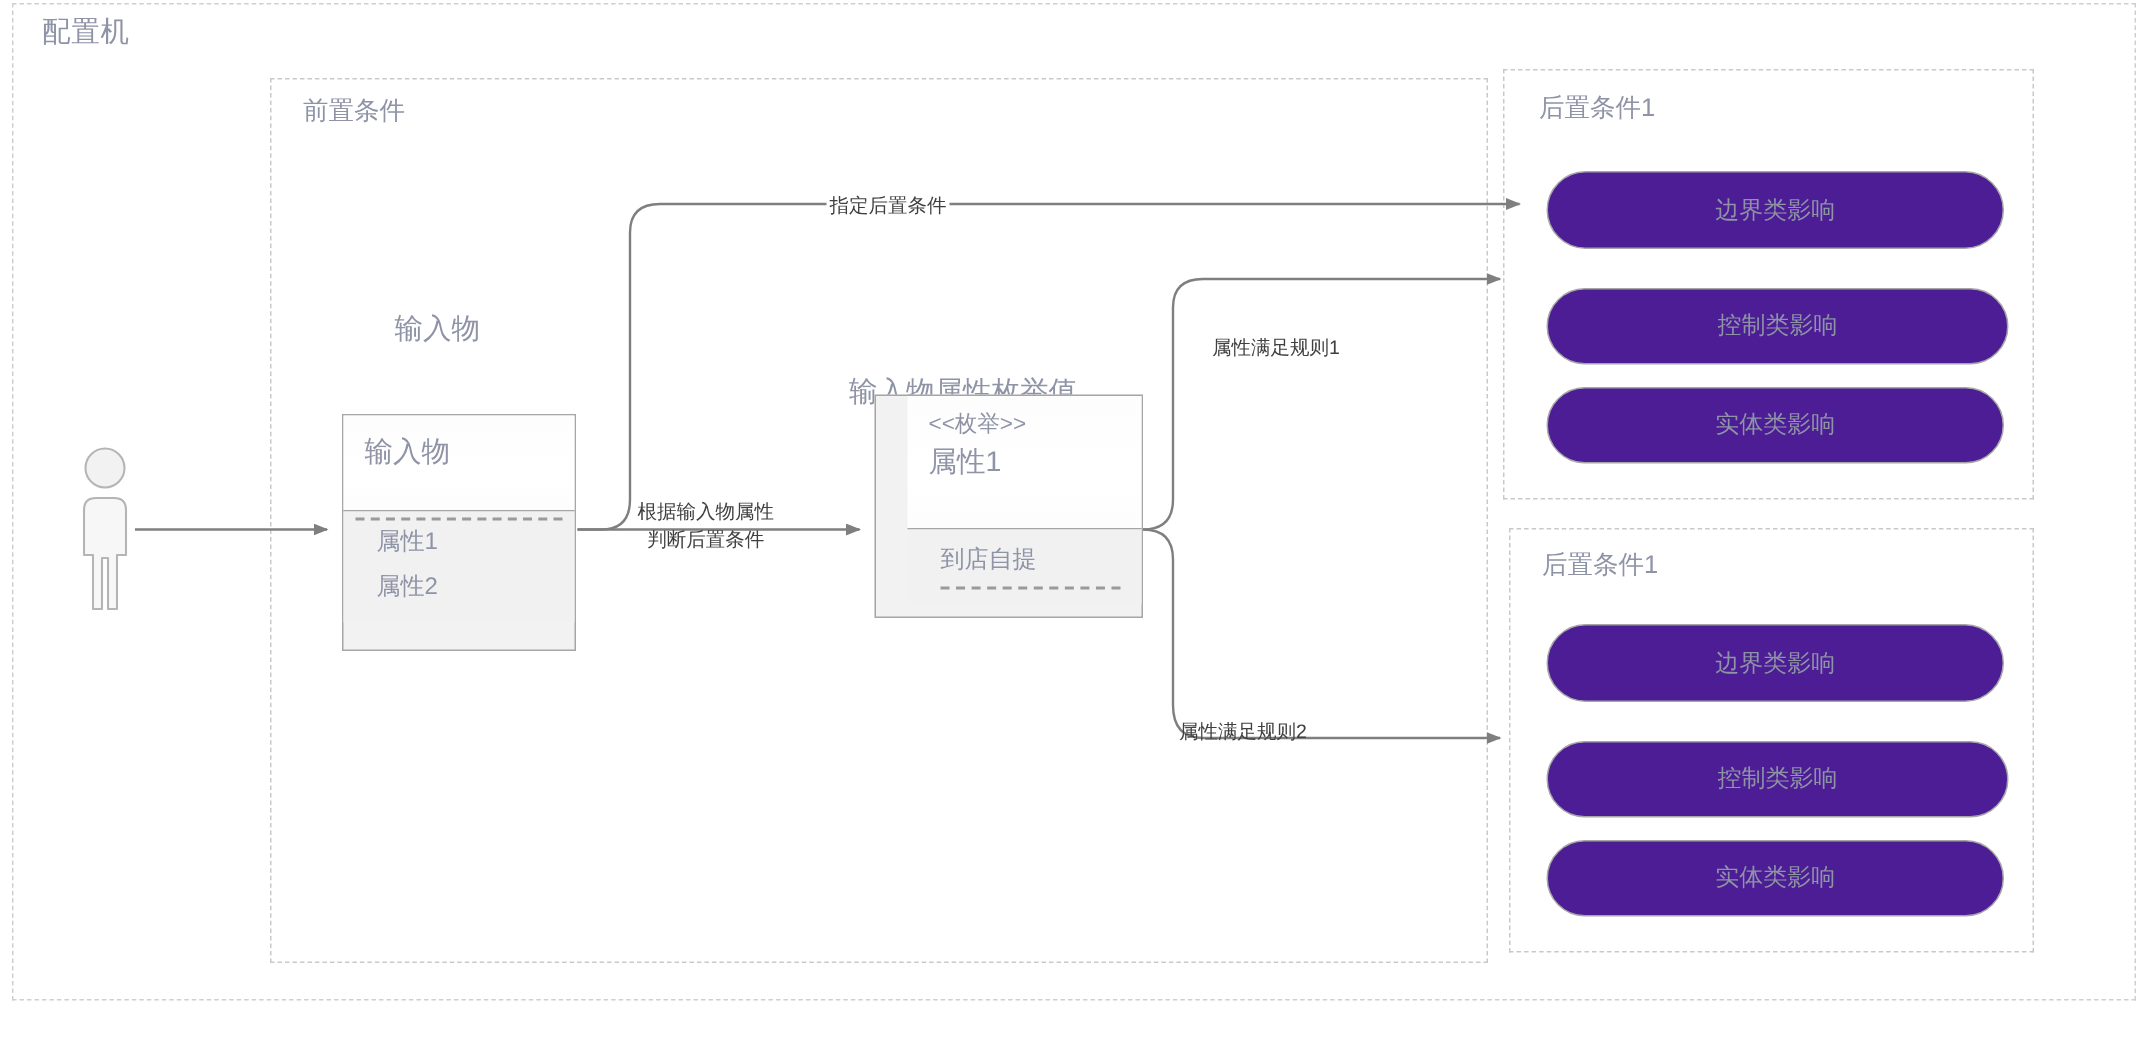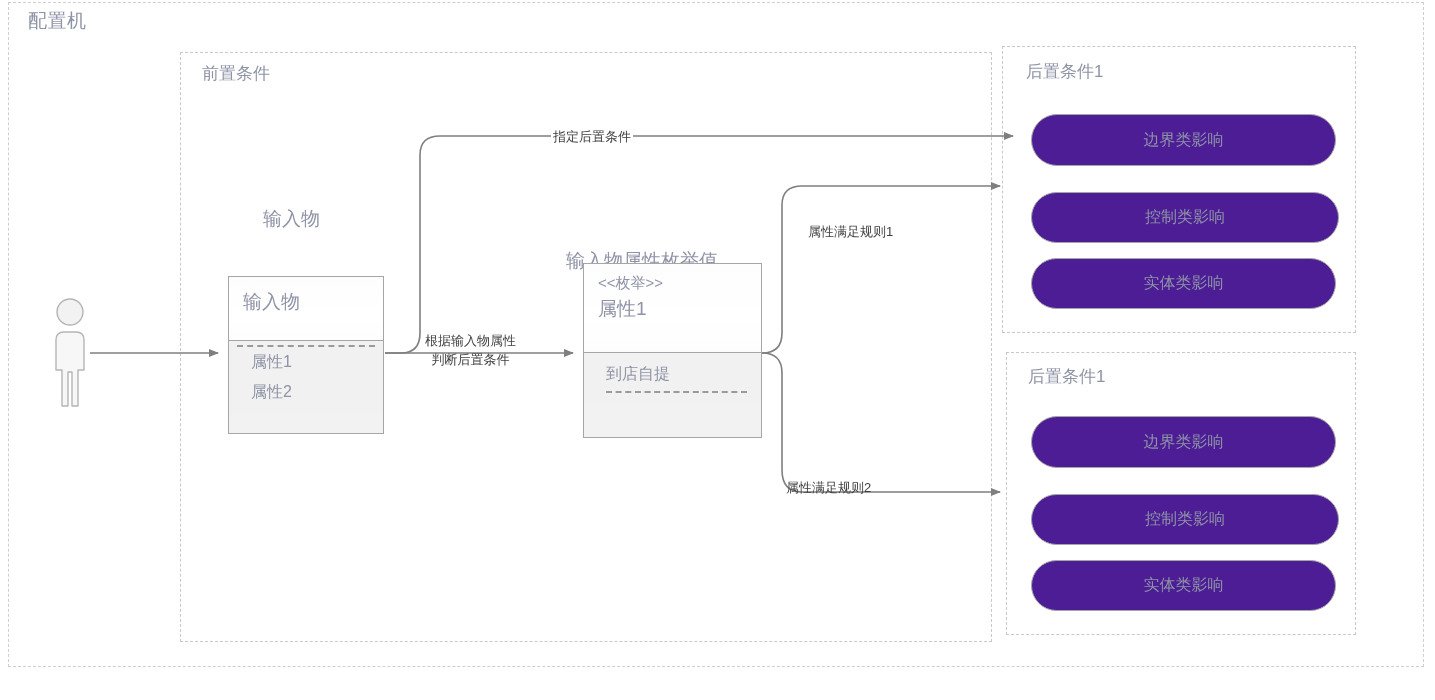--- a/index.html
+++ b/index.html
@@ -101,21 +101,21 @@
   .dash-sep.top-sep {
     position: absolute;
     left: 8px;
     right: 8px;
     top: 2px;
   }
 
   
   #box-input     { left: 228px; top: 276px; width: 156px; height: 158px; }
   #box-input .class-head { height: 64px; }
-  #box-enum      { left: 583px; top: 263px; width: 179px; height: 175px; }
+  #box-enum      { left: 583px; top: 263px; width: 179px; height: 149px; padding-left: 21px; }
   #box-enum .class-head { height: 89px; padding-top: 8px; }
 
   
   .node-caption {
     position: absolute;
     font-size: 19px;
     color: #8e93a6;
     white-space: nowrap;
   }
   #caption-input { left: 263px; top: 206px; }

